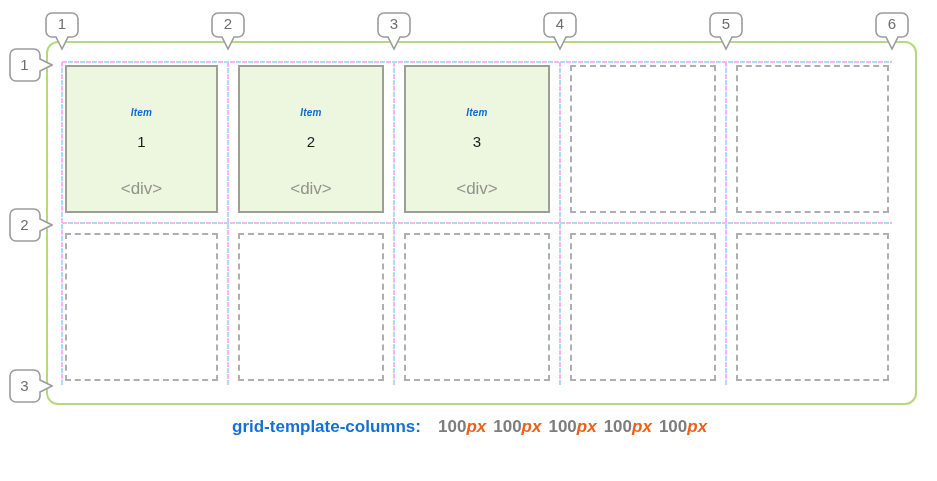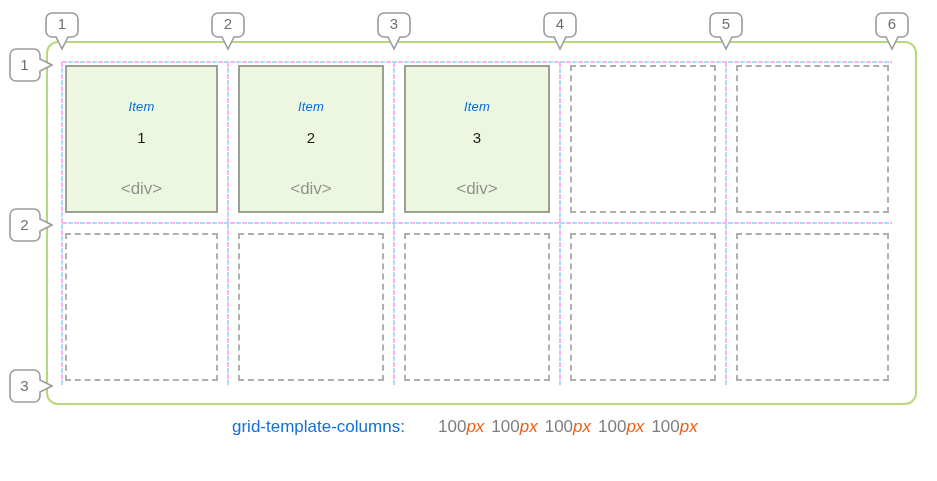--- a/index.html
+++ b/index.html
@@ -44,35 +44,35 @@
   .cell{
     position:absolute;box-sizing:border-box;z-index:2;background:#ffffff;
     border:2px dashed var(--empty-border);
   }
   .cell.item{
     background:var(--item-fill);
     border:2px solid var(--item-border);
     display:flex;flex-direction:column;align-items:center;
   }
   .item-label{
-    margin-top:32px;font-size:13px;font-weight:normal;font-style:italic;
+    margin-top:40px;font-size:10px;font-weight:bold;font-style:italic;
     color:var(--item-label-blue);letter-spacing:.2px;
   }
   .item-number{margin-top:15px;font-size:15px;color:var(--number-black);}
   .item-tag{margin-top:auto;margin-bottom:12px;font-size:17px;color:var(--tag-gray);}
   .marker{position:absolute;z-index:3;}
   .marker svg{display:block;}
   .marker .num{
     position:absolute;color:var(--marker-text);font-size:15px;text-align:center;
   }
   .marker.top .num{left:0;top:3px;width:34px;}
   .marker.left .num{left:0;top:0;width:31px;line-height:33px;}
   .decl{
     position:absolute;left:232px;top:413px;z-index:3;
-    font-size:17px;font-weight:normal;line-height:27px;white-space:nowrap;
+    font-size:17px;font-weight:bold;line-height:27px;white-space:nowrap;
   }
   .decl .prop{display:inline-block;width:206px;color:var(--property-blue);}
   .decl .val{margin-right:7px;}
   .decl .num{color:var(--value-gray);}
   .decl .unit{color:var(--unit-orange);font-style:italic;}
 </style>
 </head>
 <body>
 
 <div class="canvas">

